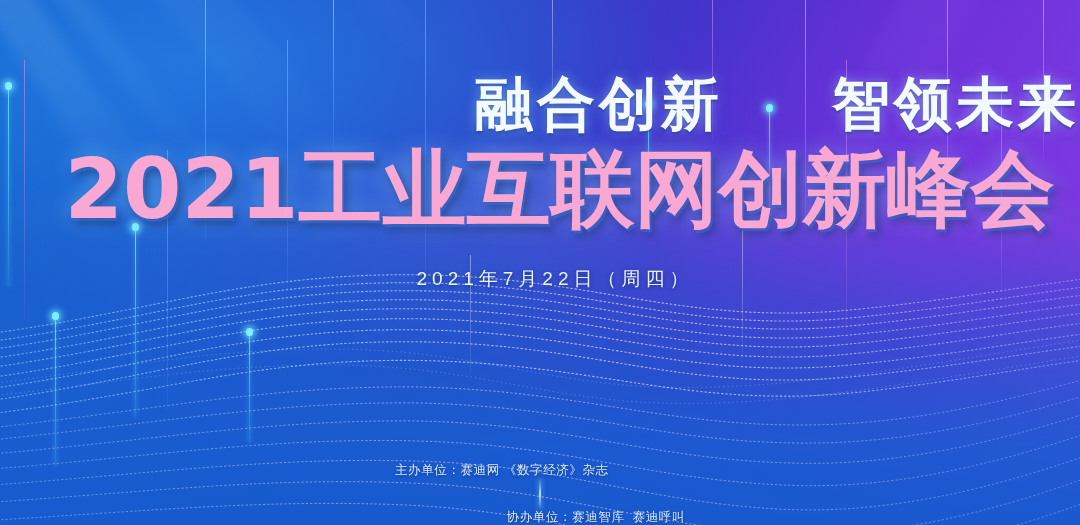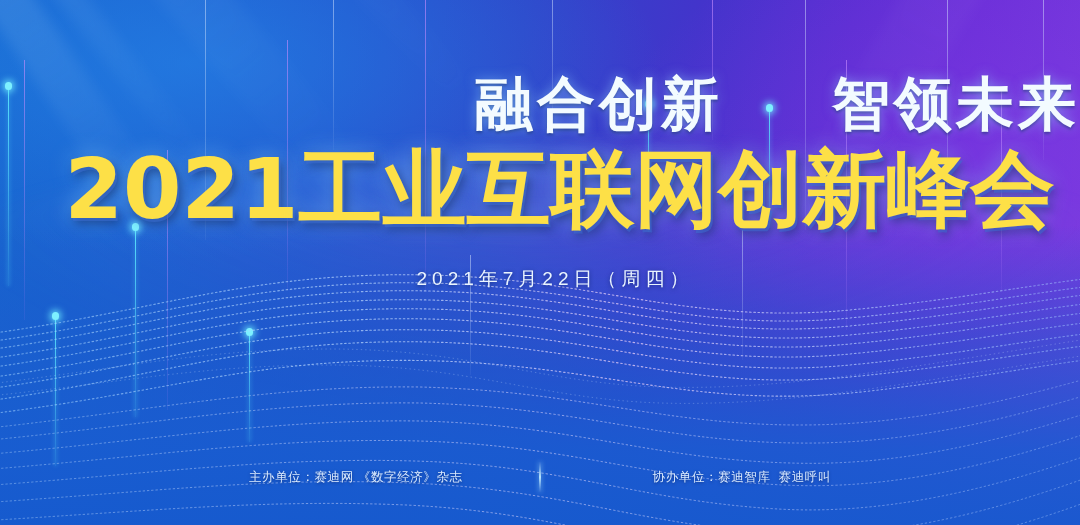--- a/index.html
+++ b/index.html
@@ -136,21 +136,21 @@
 
   .main-title {
     position: absolute;
     top: 133px;
     left: 0; right: 0;
     text-align: center;
     font-family: "Liberation Sans", "DejaVu Sans", sans-serif;
     font-size: 84px;
     font-weight: 700;
     letter-spacing: 0px;
-    color: #fde047;
+    color: #f9a8d4;
     white-space: nowrap;
     text-shadow:
       2px 3px 0 rgba(60,110,210,0.55),
       4px 6px 10px rgba(10,30,90,0.50),
       0 0 22px rgba(150,220,255,0.45);
     padding-left: 39px;
   }
   .main-title .yr {
     font-family: "DejaVu Sans", sans-serif;
     font-weight: 700;
@@ -177,20 +177,21 @@
     top: 462px;
     display: flex;
     justify-content: center;
     align-items: center;
     gap: 0px;
     color: #dcecff;
     font-size: 12.5px;
     letter-spacing: .6px;
     white-space: nowrap;
     text-shadow: 0 1px 3px rgba(10,30,90,0.6);
+    flex-direction: column;
   }
   .footer .org { width: 290px; text-align: left; }
   .footer .coorg { width: 290px; text-align: right; font-family: Liberation Mono, monospace; }
   .footer .fdiv {
     width: 2px;
     height: 30px;
     margin: 0 0px;
     background: linear-gradient(to bottom, rgba(190,230,255,0.1), rgba(190,235,255,0.95), rgba(190,230,255,0.1));
     box-shadow: 0 0 5px rgba(150,220,255,0.7);
   }

